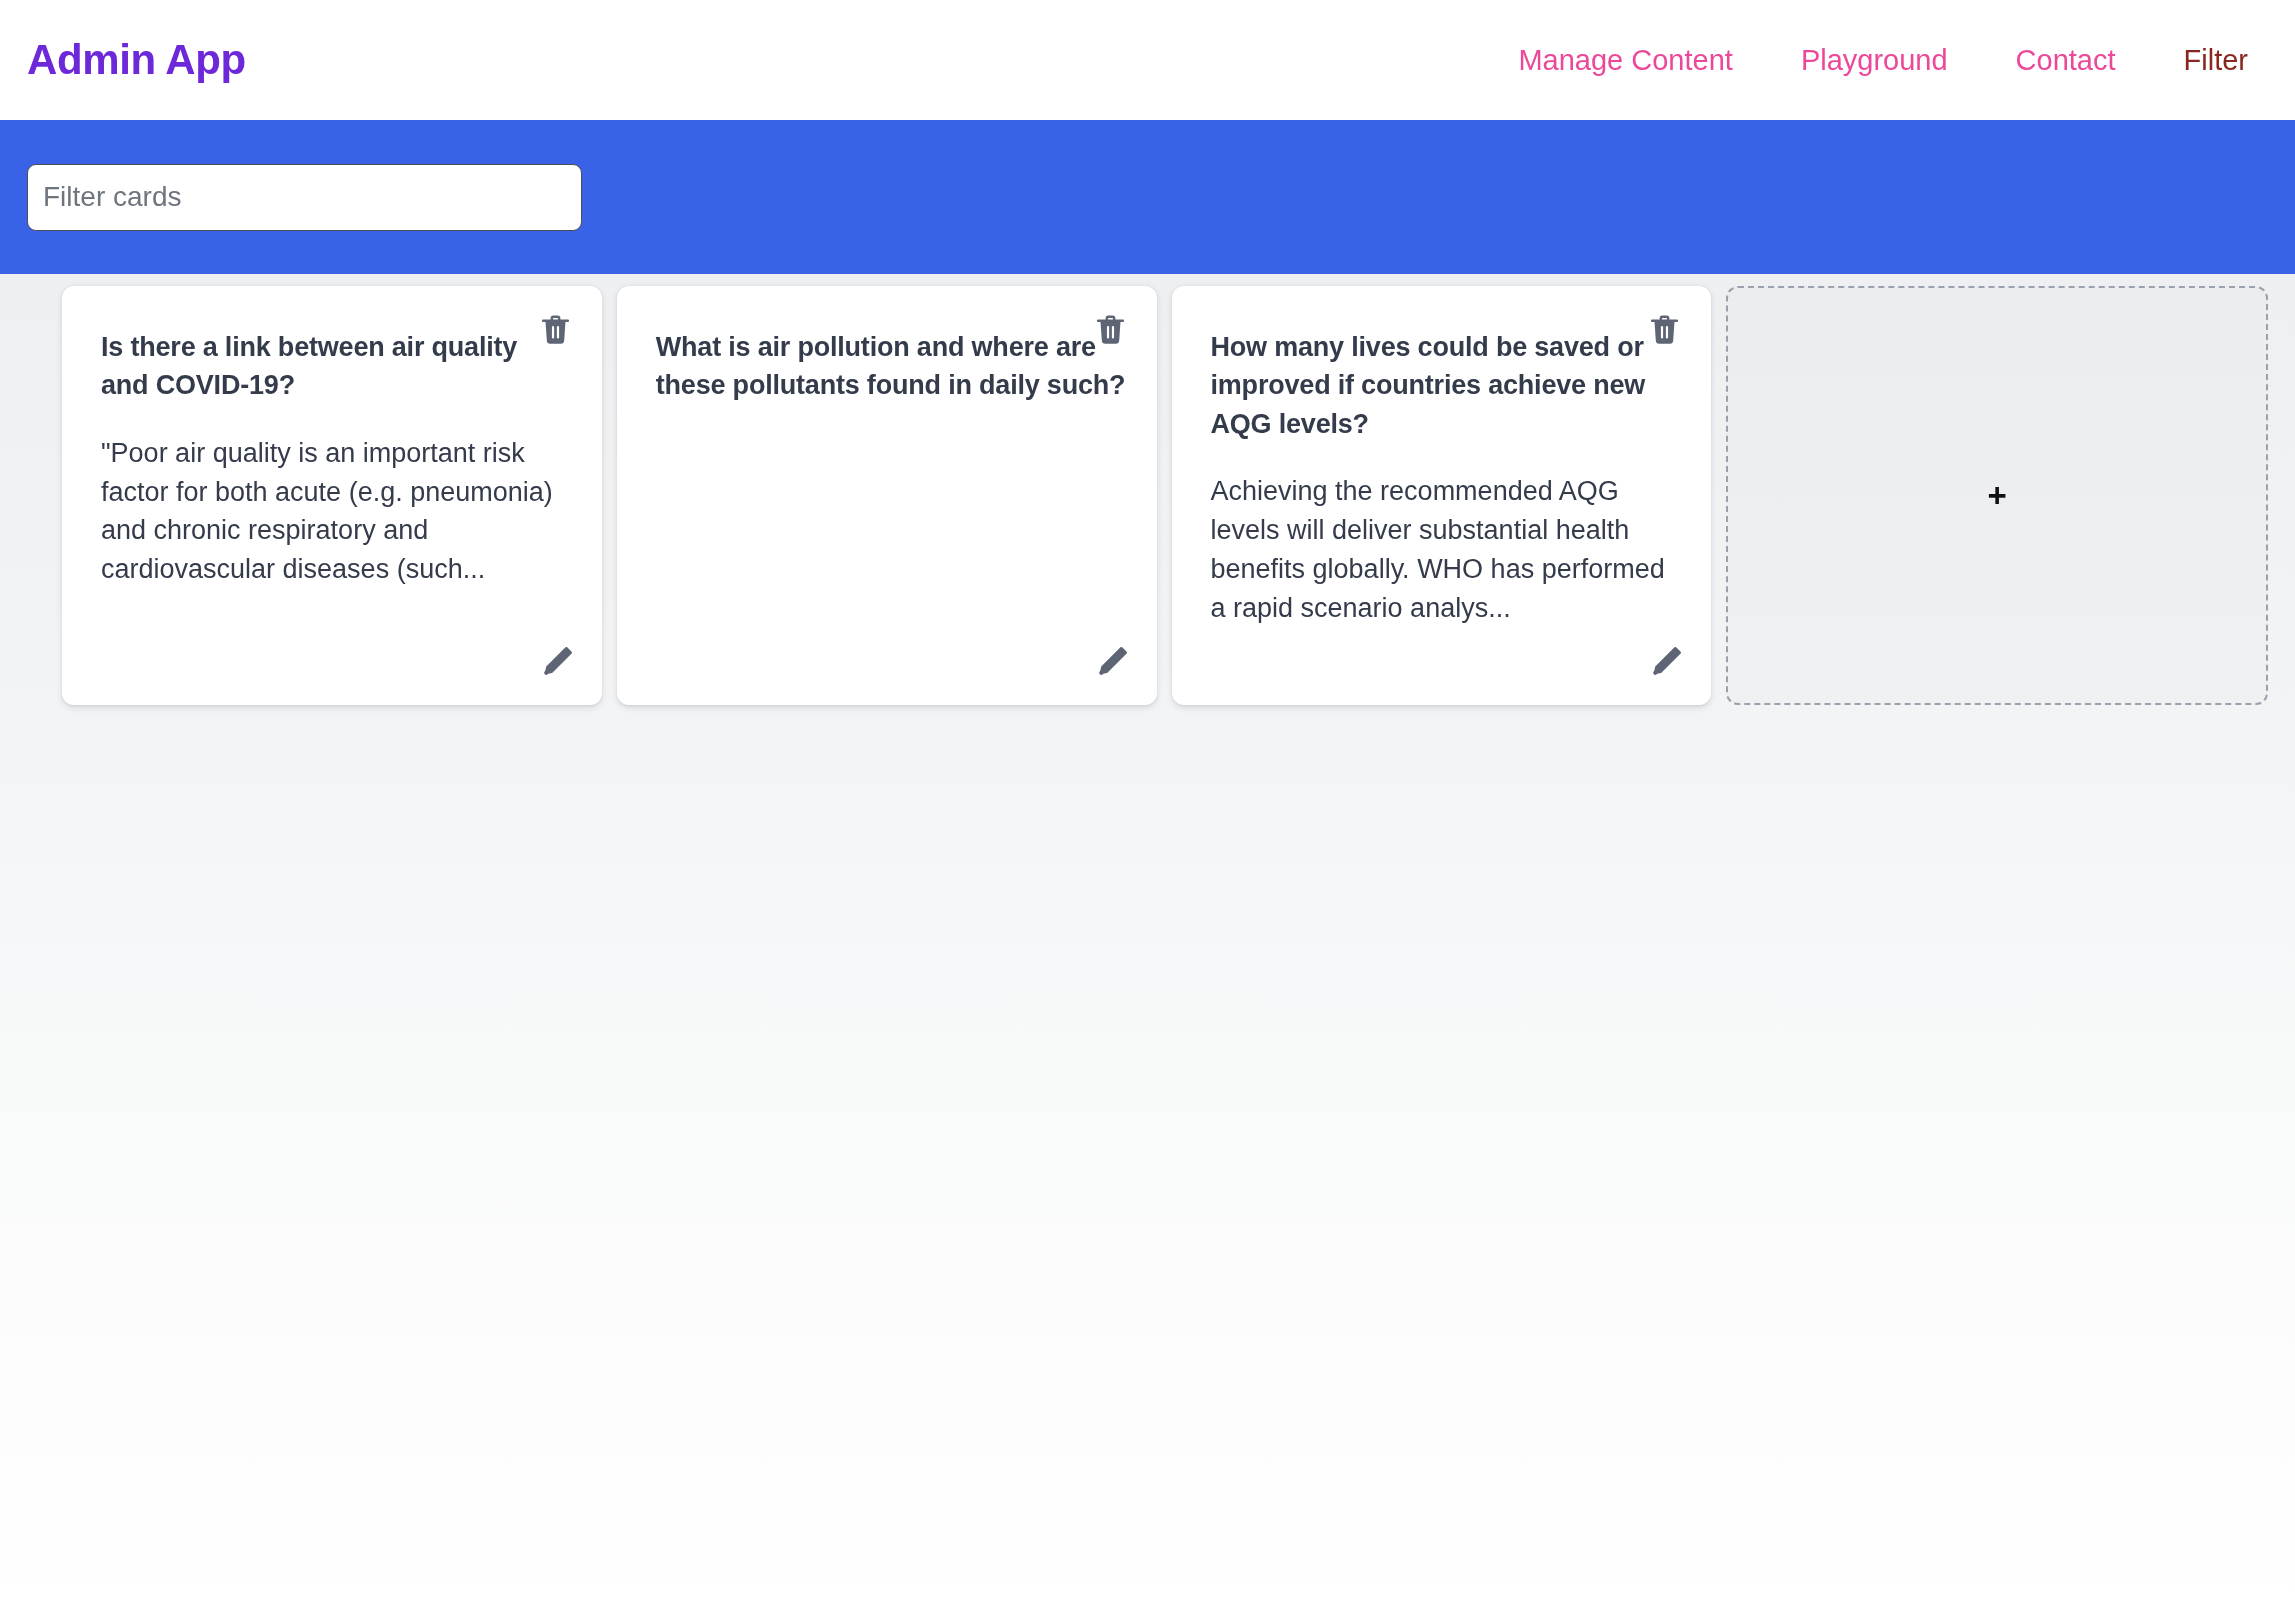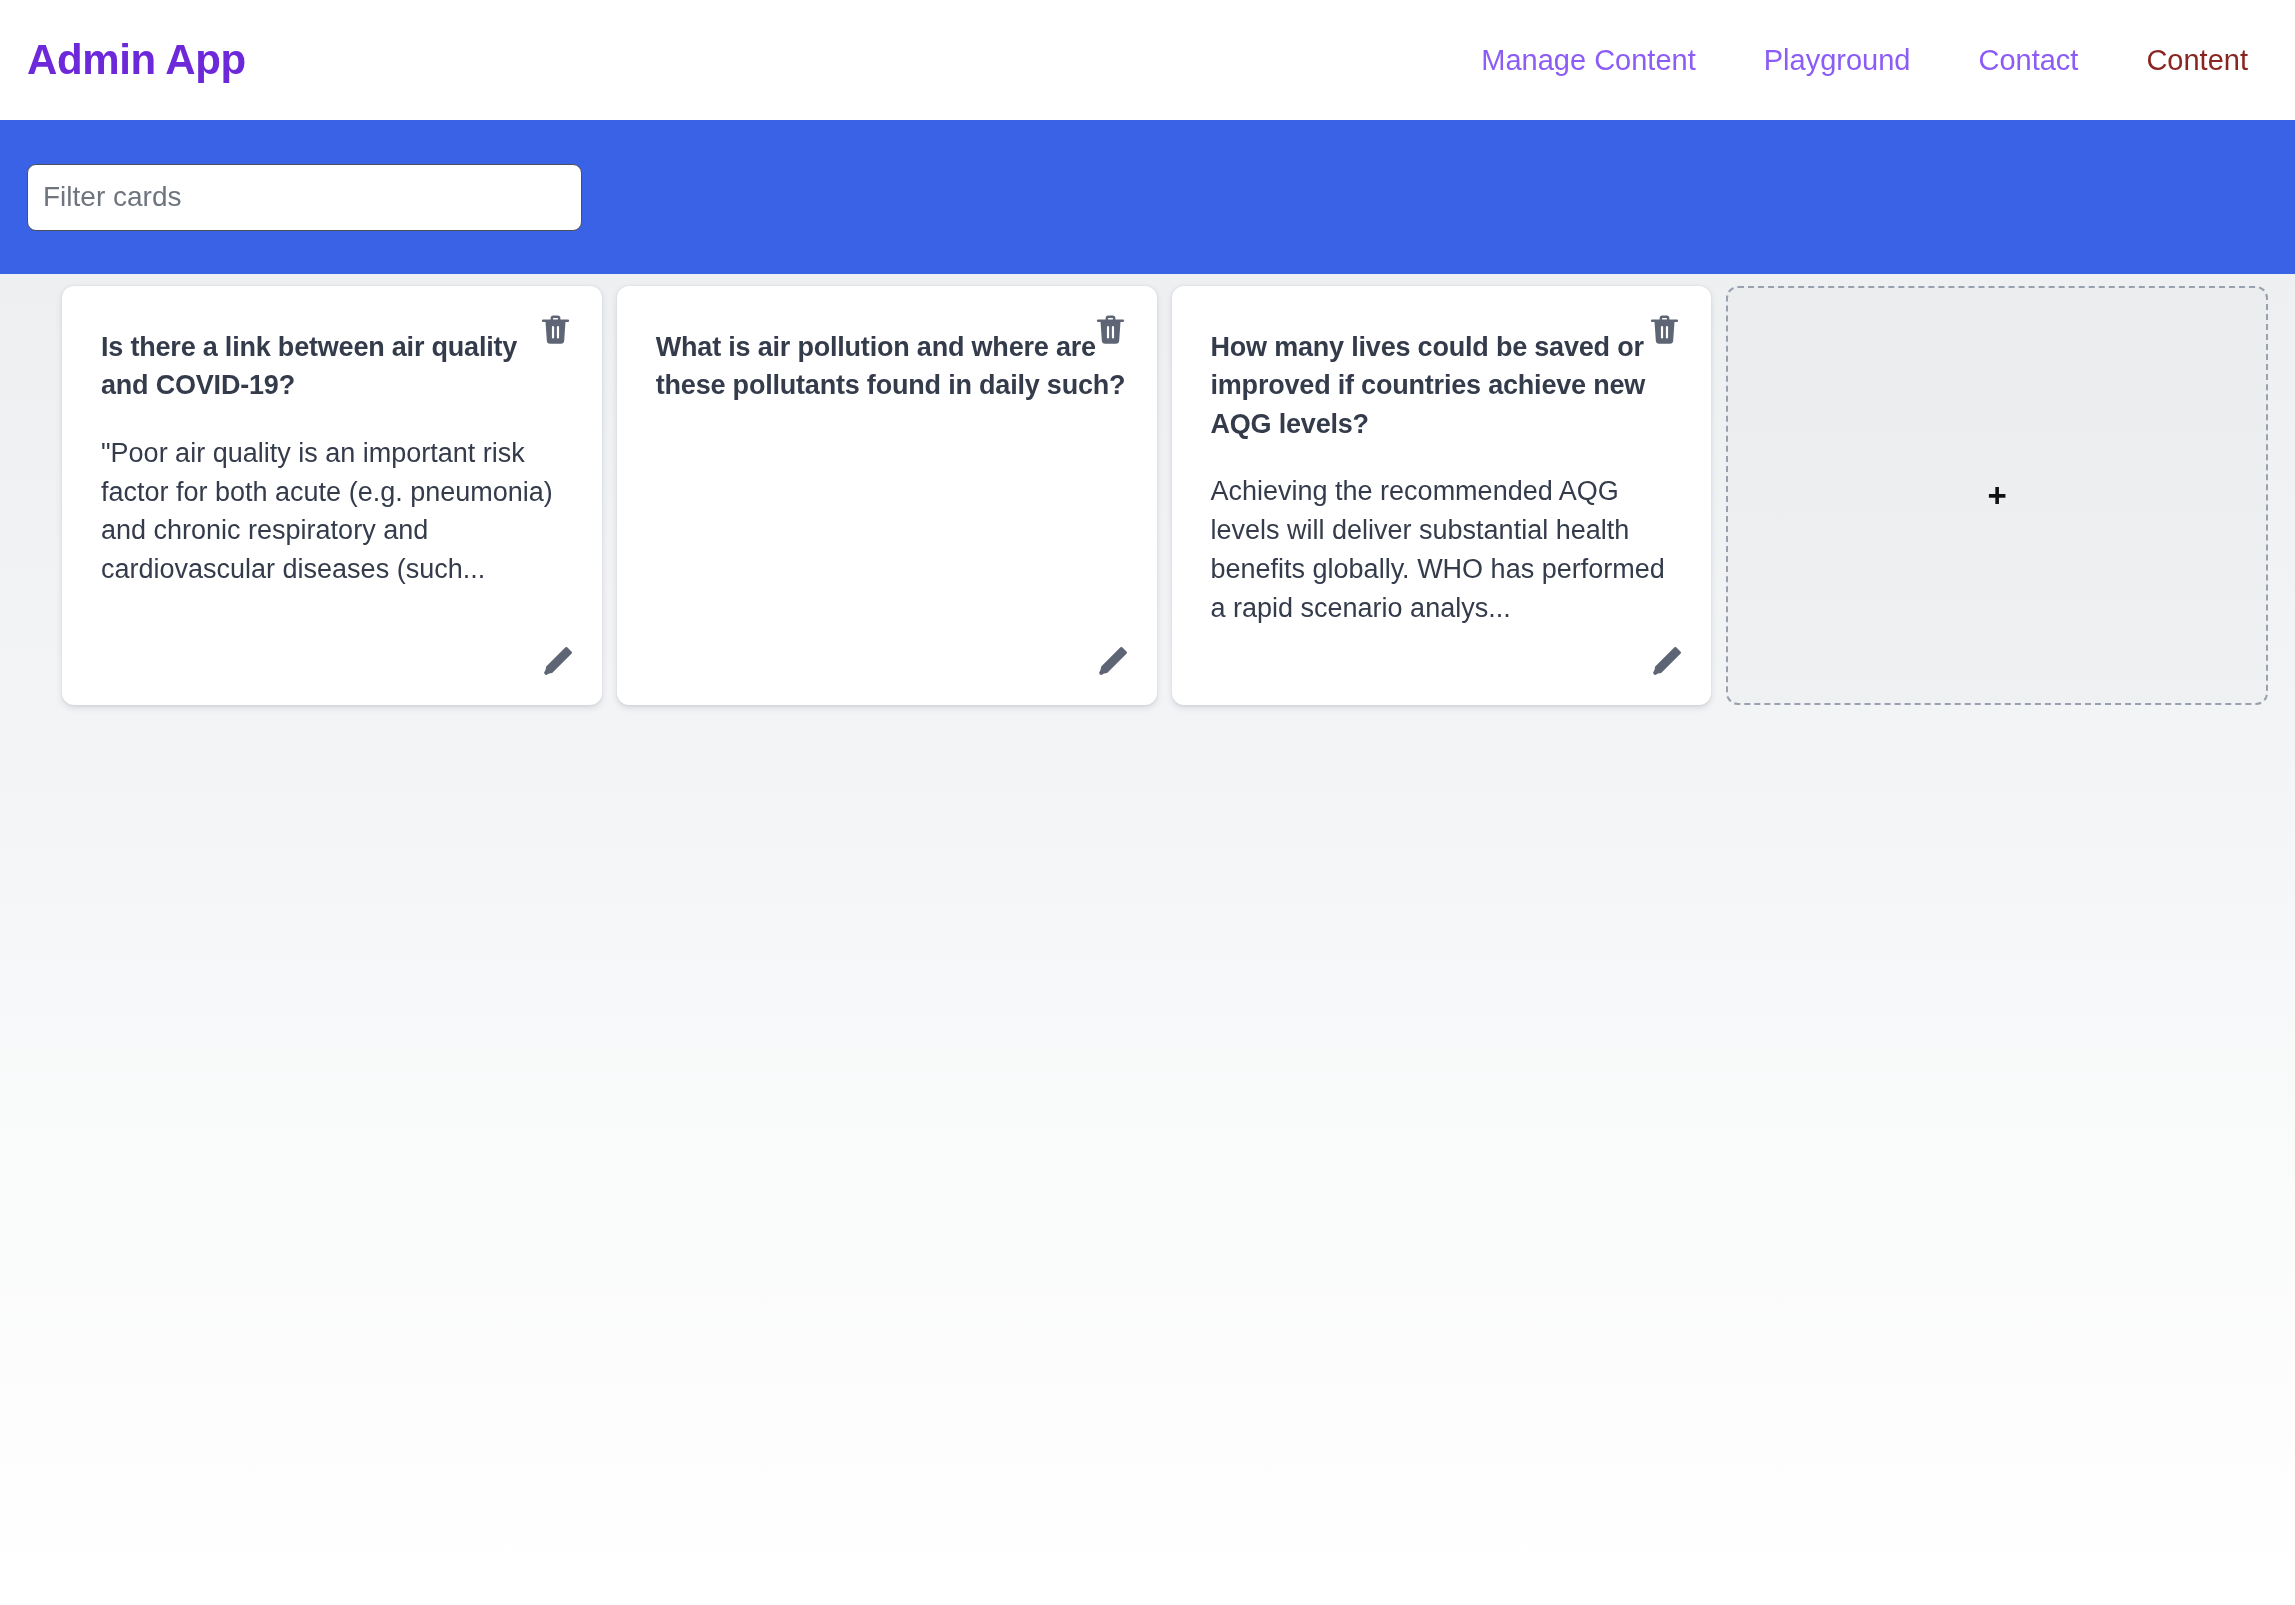--- a/index.html
+++ b/index.html
@@ -34,21 +34,21 @@
   }
 
   .nav-links {
     display: flex;
     align-items: center;
     gap: 68px;
   }
 
   .nav-link {
     font-size: 29px;
-    color: #8b5cf6;
+    color: #ec4899;
     text-decoration: none;
     white-space: nowrap;
     line-height: 1;
   }
 
   .nav-link.logout { color: #8a2622; }
 
   
   .filter-bar {
     height: 154px;
@@ -146,21 +146,21 @@
 </style>
 </head>
 <body>
 
 <div class="navbar">
   <div class="brand">Admin App</div>
   <div class="nav-links">
     <a class="nav-link" href="#">Manage Content</a>
     <a class="nav-link" href="#">Playground</a>
     <a class="nav-link" href="#">Contact</a>
-    <a class="nav-link logout" href="#">Content</a>
+    <a class="nav-link logout" href="#">Filter</a>
   </div>
 </div>
 
 <div class="filter-bar">
   <input class="filter-input" type="text" placeholder="Filter cards" style="">
 </div>
 
 <div class="board">
 
   <div class="card">

